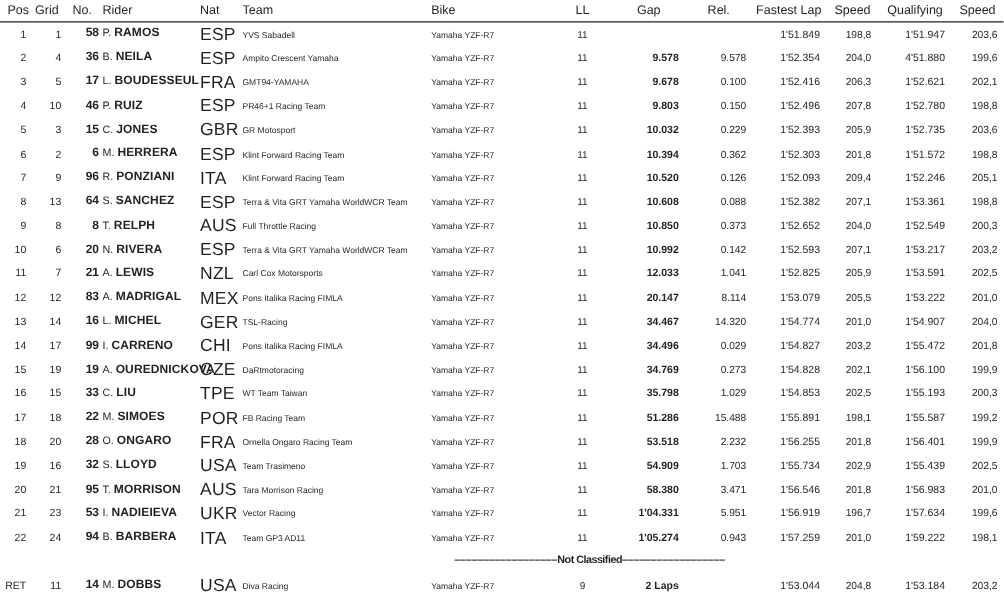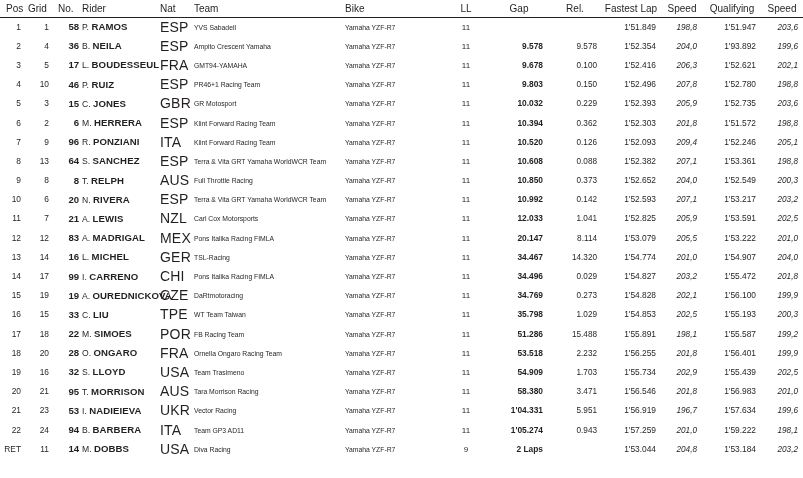--- a/index.html
+++ b/index.html
@@ -85,21 +85,21 @@
   .num-val  { font-size: 9.6px; font-weight: bold; letter-spacing: -0.1px; }
   .rider-initial { font-size: 8.6px; font-weight: normal; }
   .rider-surname { font-size: 9.6px; font-weight: bold; letter-spacing: 0.1px; }
   .nat-val  { font-size: 14px; font-weight: normal; letter-spacing: 0.2px; }
   .team-val { font-size: 6.8px; font-weight: normal; }
   .bike-val { font-size: 6.8px; font-weight: normal; }
   .ll-val   { font-size: 8px;  font-weight: normal; }
   .gap-val  { font-size: 8.4px; font-weight: bold; }
   .rel-val  { font-size: 8.2px; font-weight: normal; }
   .lap-val  { font-size: 8.4px; font-weight: normal; }
-  .speed-val{ font-size: 8.2px; font-weight: normal; font-style: italic; }
+  .speed-val{ font-size: 8.2px; font-weight: normal; }
 
   
   tr.sep-row td { height: 17px; padding: 0; }
   .sep-wrap {
     position: relative;
     width: 100%;
     height: 17px;
   }
   .sep-inner {
     position: absolute;
@@ -179,21 +179,21 @@
           <td class="c-no"><span class="num-val">36</span></td>
           <td class="c-rider"><span class="rider-initial">B.</span> <span class="rider-surname">NEILA</span></td>
           <td class="c-nat"><span class="nat-val">ESP</span></td>
           <td class="c-team"><span class="team-val">Ampito Crescent Yamaha</span></td>
           <td class="c-bike"><span class="bike-val">Yamaha YZF-R7</span></td>
           <td class="c-ll"><span class="ll-val">11</span></td>
           <td class="c-gap"><span class="gap-val">9.578</span></td>
           <td class="c-rel"><span class="rel-val">9.578</span></td>
           <td class="c-fl"><span class="lap-val">1'52.354</span></td>
           <td class="c-sp1"><span class="speed-val">204,0</span></td>
-          <td class="c-qual"><span class="lap-val">1'93.892</span></td>
+          <td class="c-qual"><span class="lap-val">4'51.880</span></td>
           <td class="c-sp2"><span class="speed-val">199,6</span></td>
         </tr>
         <tr>
           <td class="c-pos"><span class="pos-val">3</span></td>
           <td class="c-grid"><span class="grid-val">5</span></td>
           <td class="c-no"><span class="num-val">17</span></td>
           <td class="c-rider"><span class="rider-initial">L.</span> <span class="rider-surname">BOUDESSEUL</span></td>
           <td class="c-nat"><span class="nat-val">FRA</span></td>
           <td class="c-team"><span class="team-val">GMT94-YAMAHA</span></td>
           <td class="c-bike"><span class="bike-val">Yamaha YZF-R7</span></td>
@@ -501,20 +501,27 @@
           <td class="c-nat"><span class="nat-val">ITA</span></td>
           <td class="c-team"><span class="team-val">Team GP3 AD11</span></td>
           <td class="c-bike"><span class="bike-val">Yamaha YZF-R7</span></td>
           <td class="c-ll"><span class="ll-val">11</span></td>
           <td class="c-gap"><span class="gap-val">1'05.274</span></td>
           <td class="c-rel"><span class="rel-val">0.943</span></td>
           <td class="c-fl"><span class="lap-val">1'57.259</span></td>
           <td class="c-sp1"><span class="speed-val">201,0</span></td>
           <td class="c-qual"><span class="lap-val">1'59.222</span></td>
           <td class="c-sp2"><span class="speed-val">198,1</span></td>
+        </tr>
+        <tr class="sep-row">
+          <td colspan="14">
+            <div class="sep-wrap">
+              <div class="sep-inner"><span class="dash-run">––––––––––––––––––</span><span>Not Classified</span><span class="dash-run">––––––––––––––––––</span></div>
+            </div>
+          </td>
         </tr>
         <tr>
           <td class="c-pos"><span class="pos-val">RET</span></td>
           <td class="c-grid"><span class="grid-val">11</span></td>
           <td class="c-no"><span class="num-val">14</span></td>
           <td class="c-rider"><span class="rider-initial">M.</span> <span class="rider-surname">DOBBS</span></td>
           <td class="c-nat"><span class="nat-val">USA</span></td>
           <td class="c-team"><span class="team-val">Diva Racing</span></td>
           <td class="c-bike"><span class="bike-val">Yamaha YZF-R7</span></td>
           <td class="c-ll"><span class="ll-val">9</span></td>

